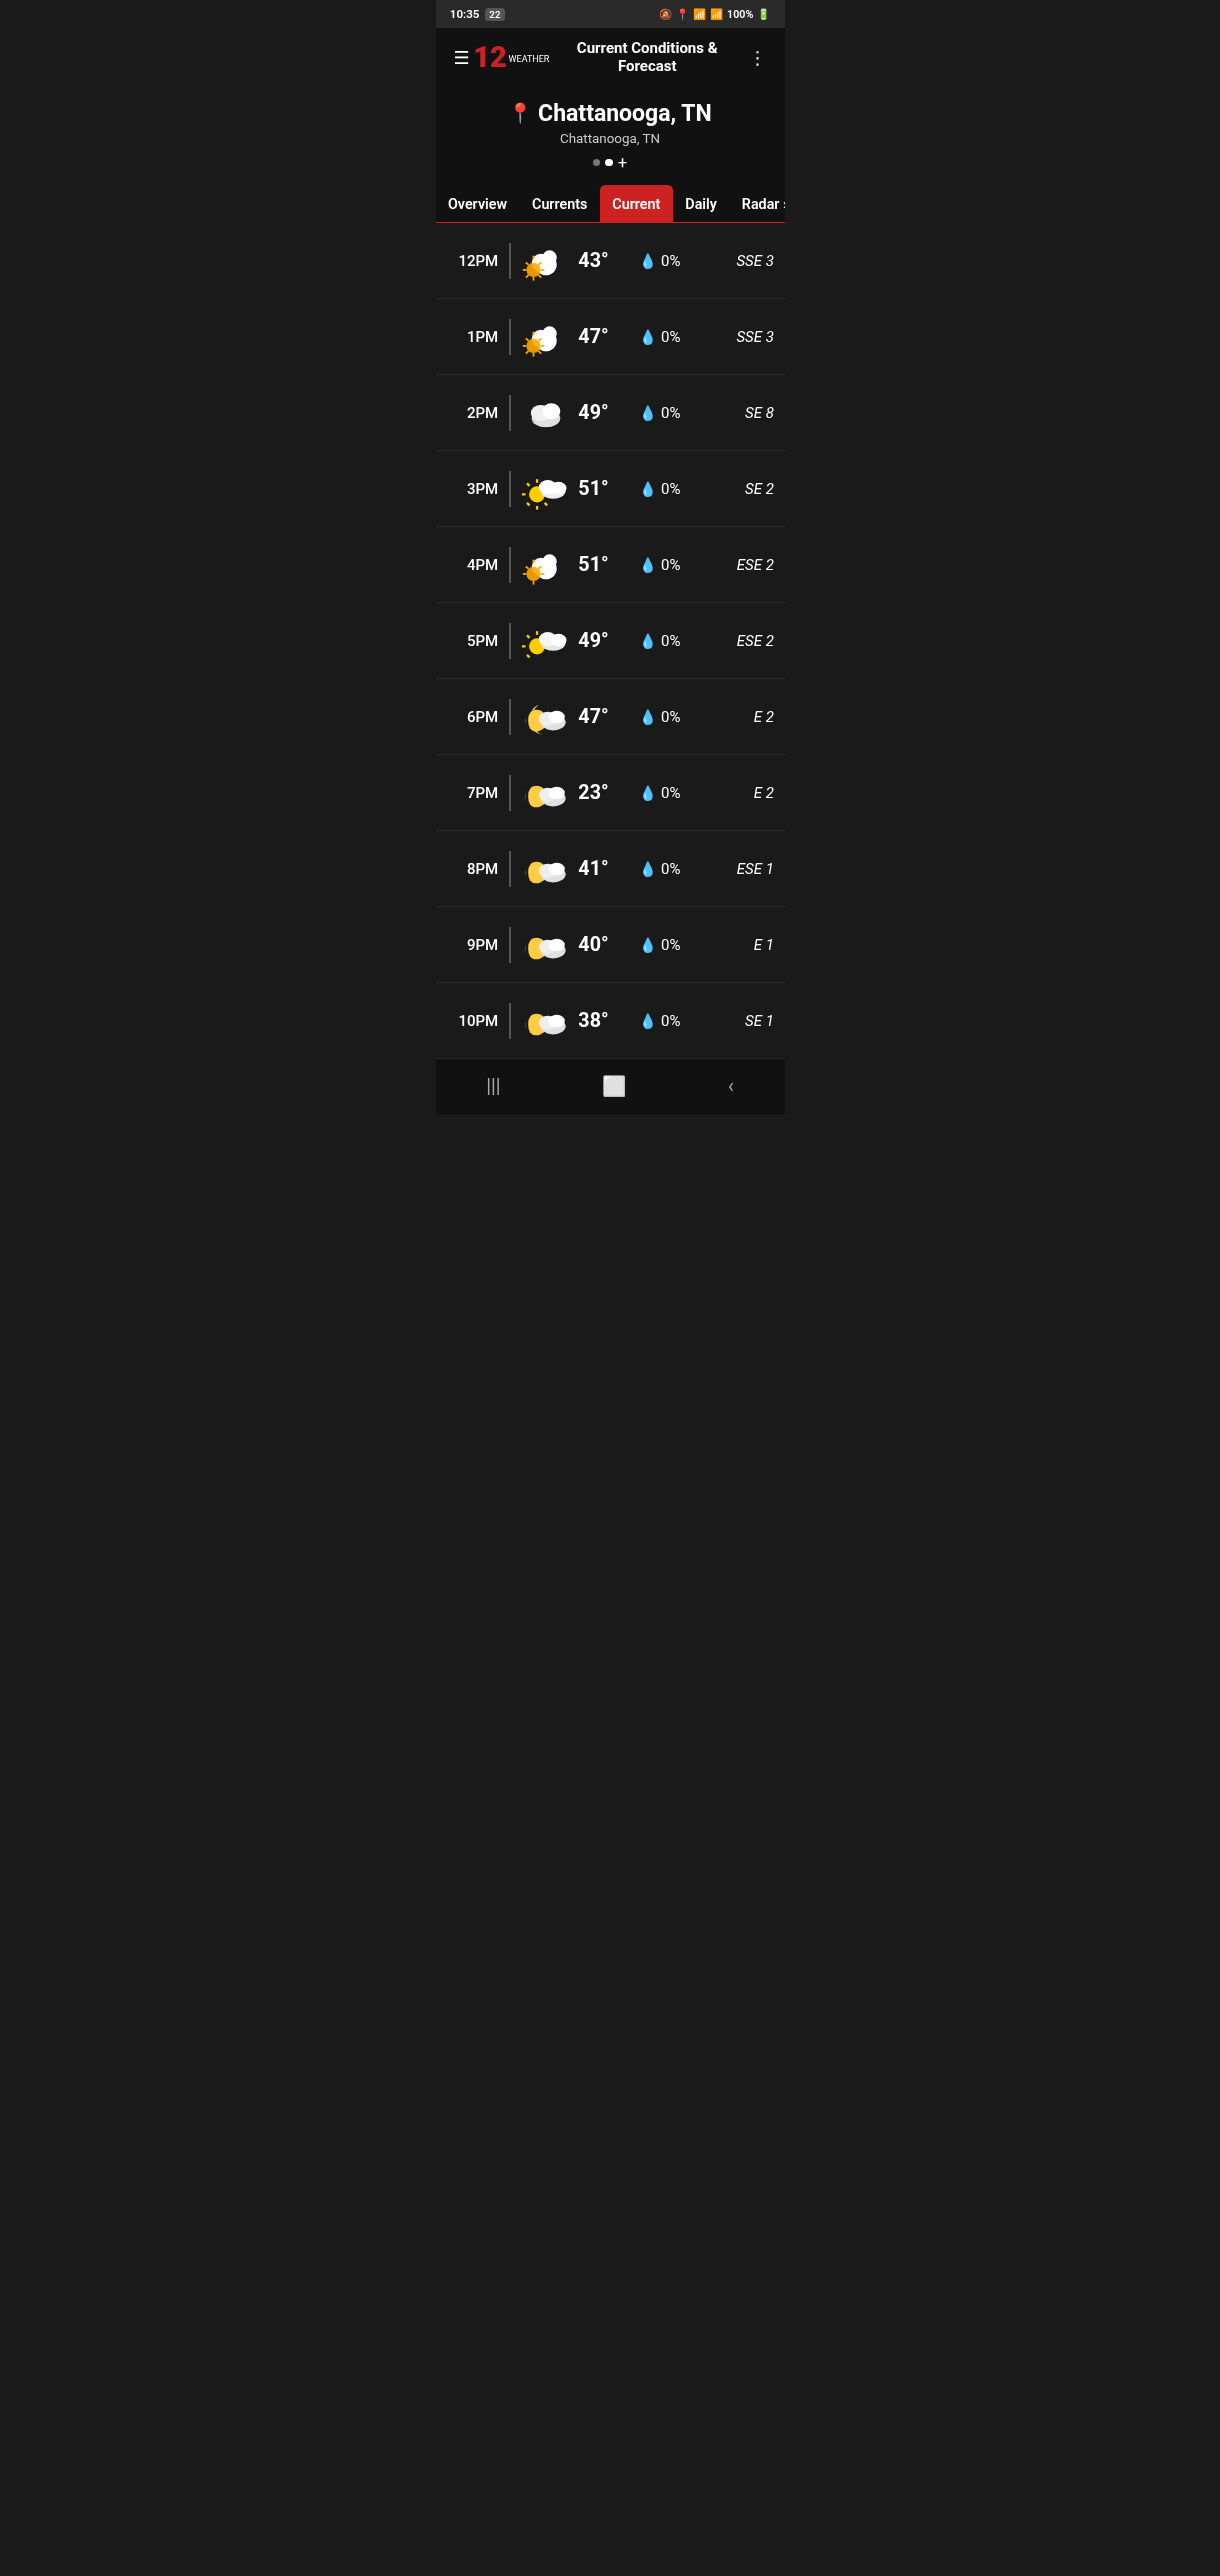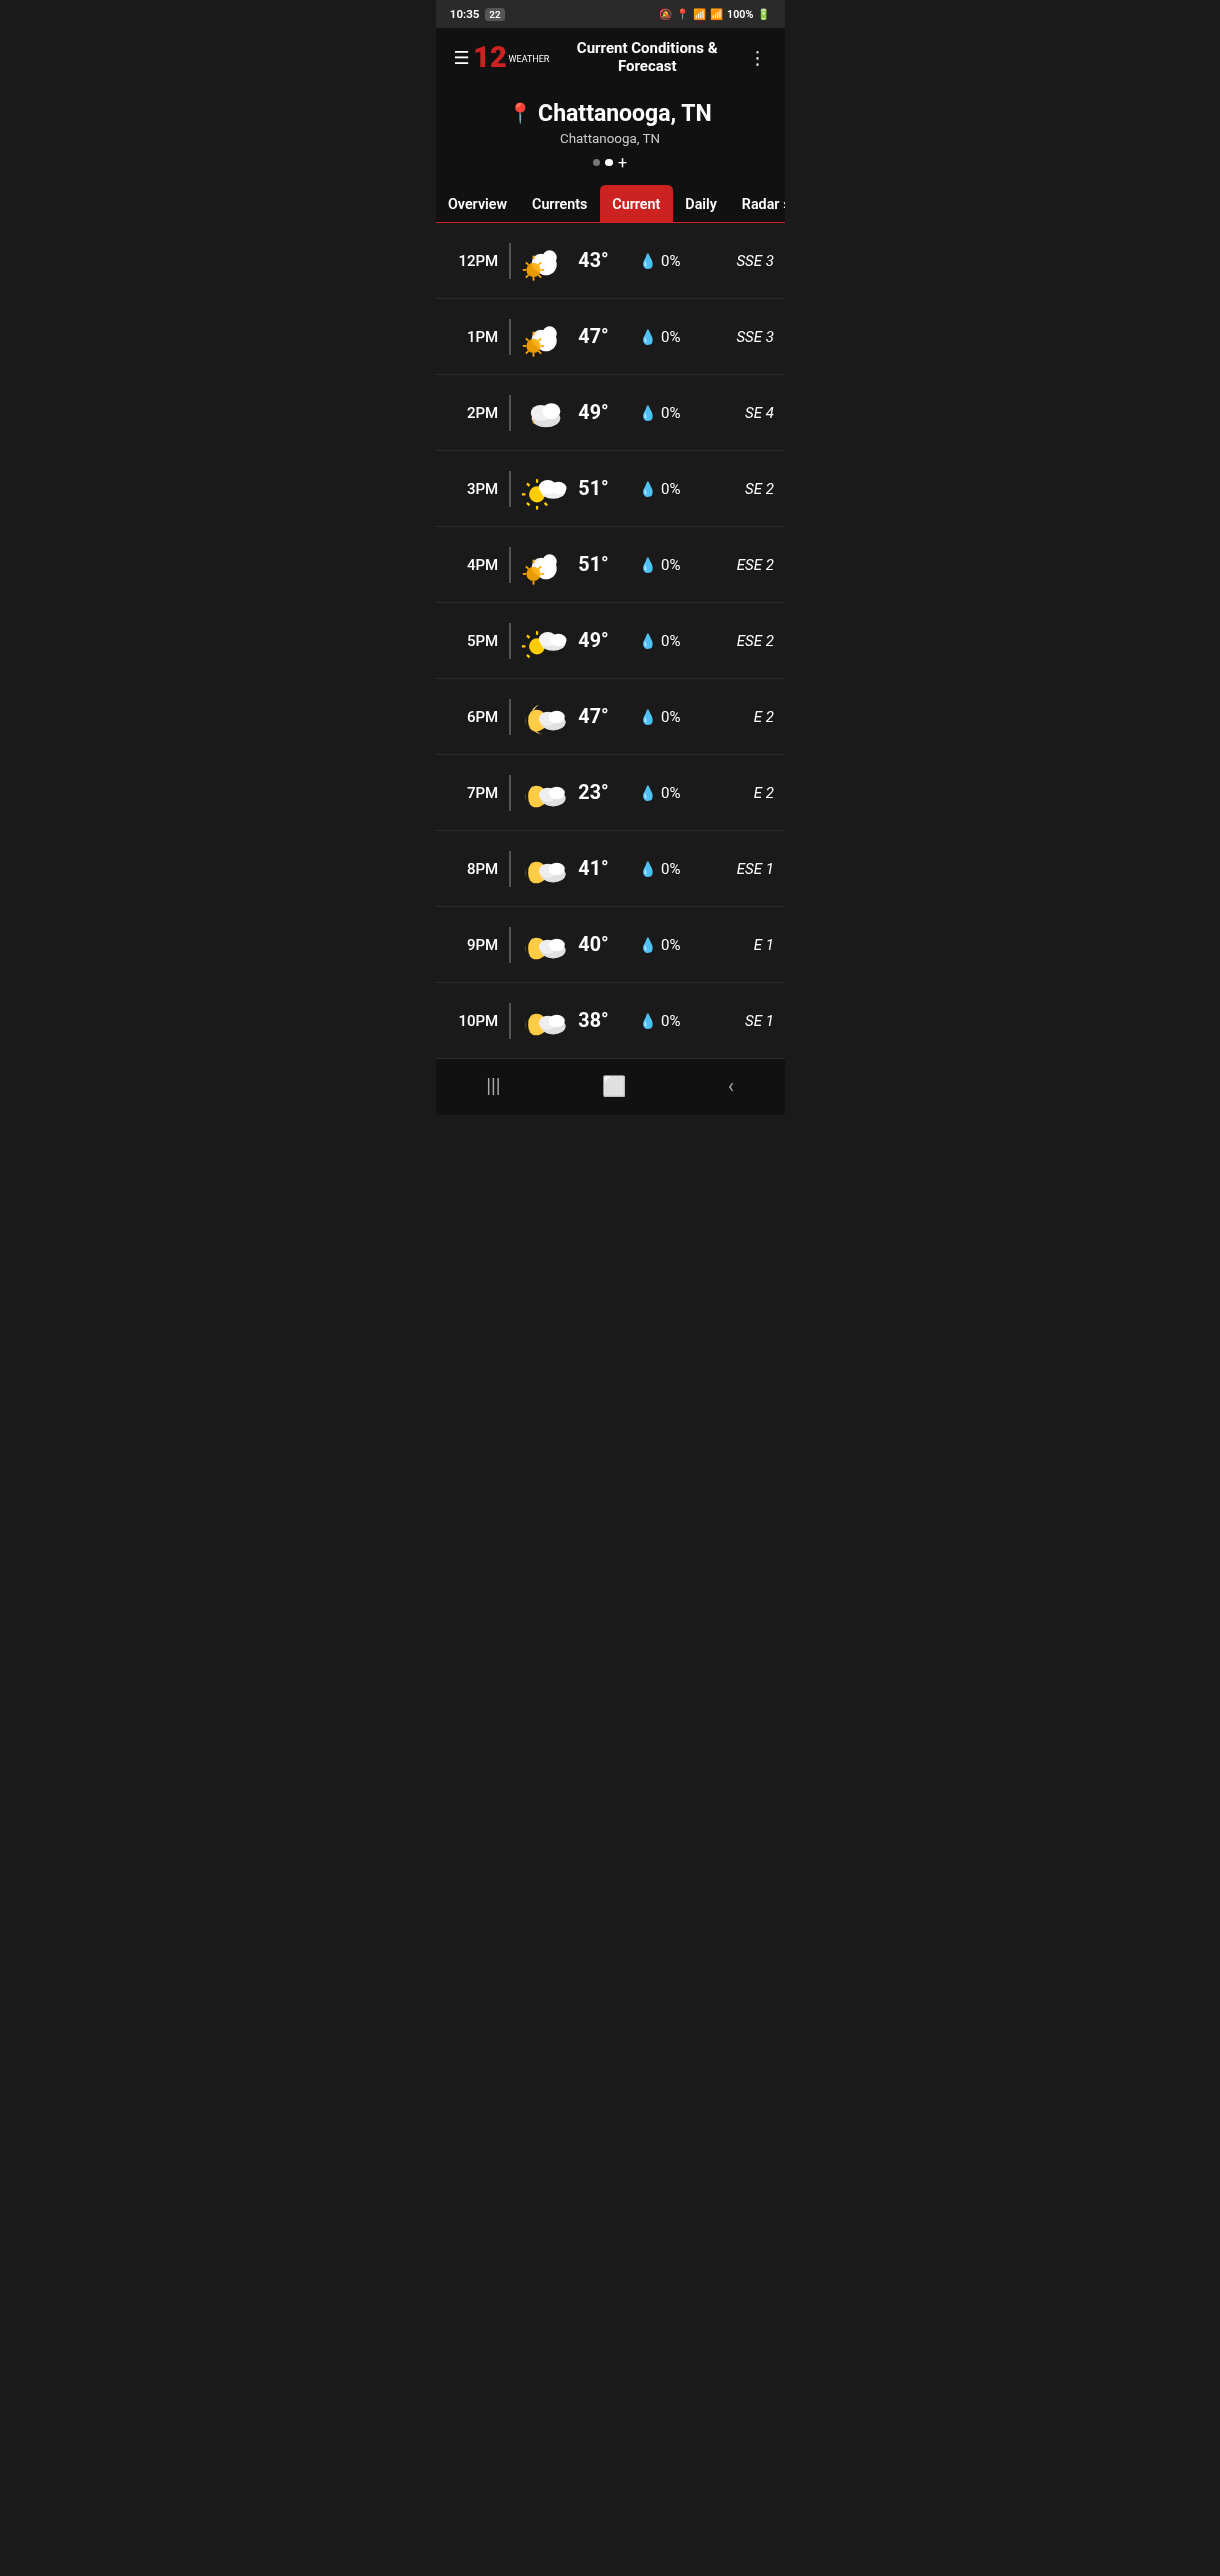--- a/index.html
+++ b/index.html
@@ -341,21 +341,21 @@
         <ellipse cx="22" cy="28" rx="11" ry="9" fill="#f0f0f0"></ellipse>
         <ellipse cx="34" cy="26" rx="10" ry="9" fill="white"></ellipse>
         <line x1="14" y1="40" x2="14" y2="36" stroke="#ffaa00" stroke-width="1.5" opacity="0.7"></line>
       </svg>
     </div>
     <div class="hour-temp">49°</div>
     <div class="hour-precip">
       <span class="drop-icon">💧</span>
       <span>0%</span>
     </div>
-    <div class="hour-wind">SE  4</div>
+    <div class="hour-wind">SE  8</div>
   </div>
 
   <div class="hourly-row">
     <div class="hour-time">3PM</div>
     <div class="hour-divider"></div>
     <div class="hour-icon">
       <svg width="50" height="50" viewBox="0 0 56 56">
 
         <circle cx="18" cy="34" r="9" fill="#ffcc00"></circle>
         <line x1="18" y1="21" x2="18" y2="17" stroke="#ffcc00" stroke-width="2.5"></line>

